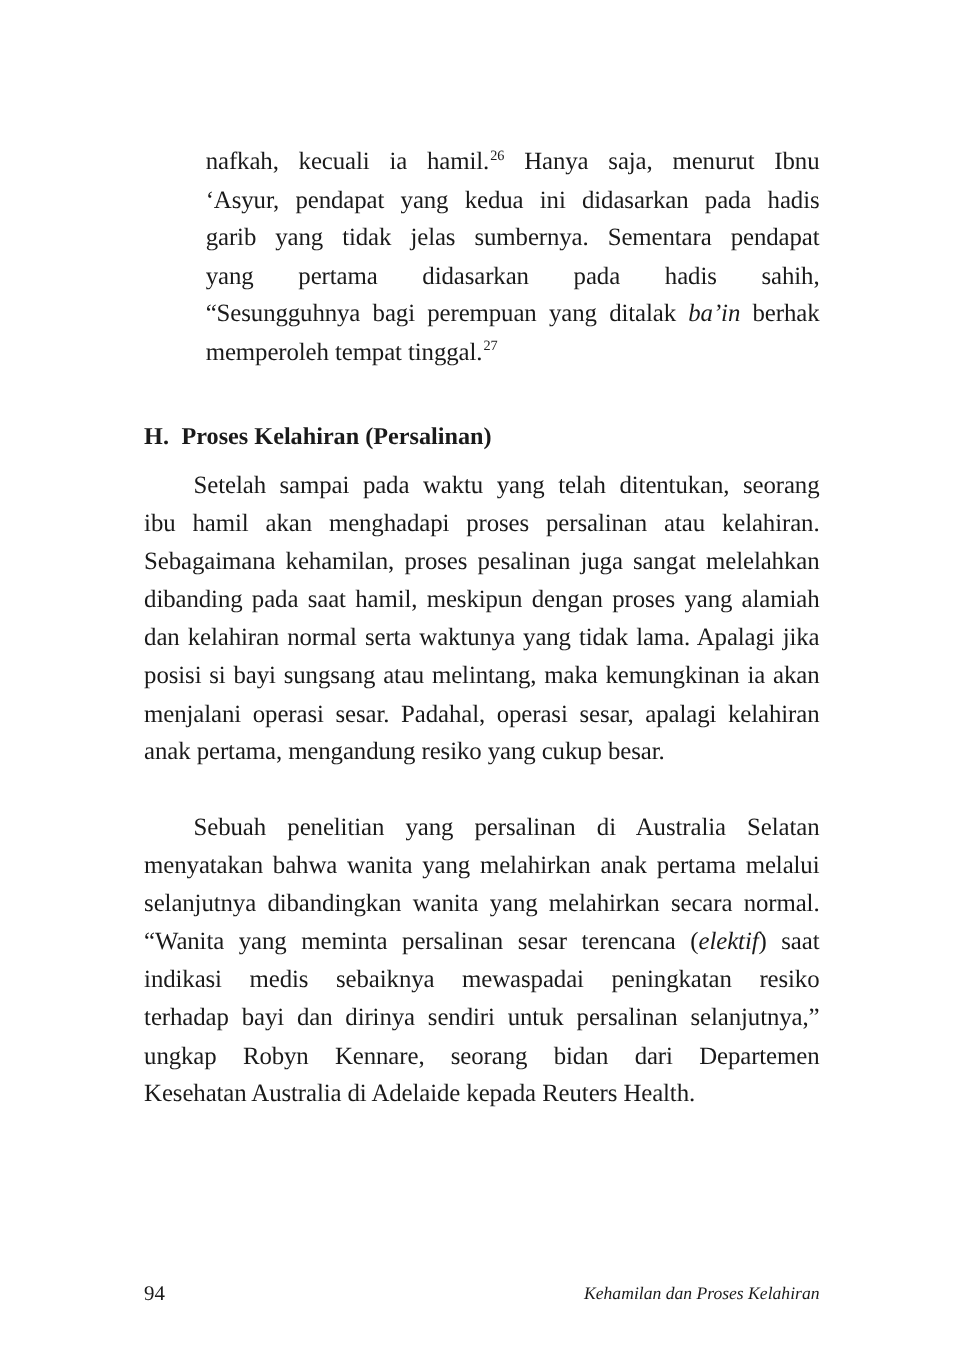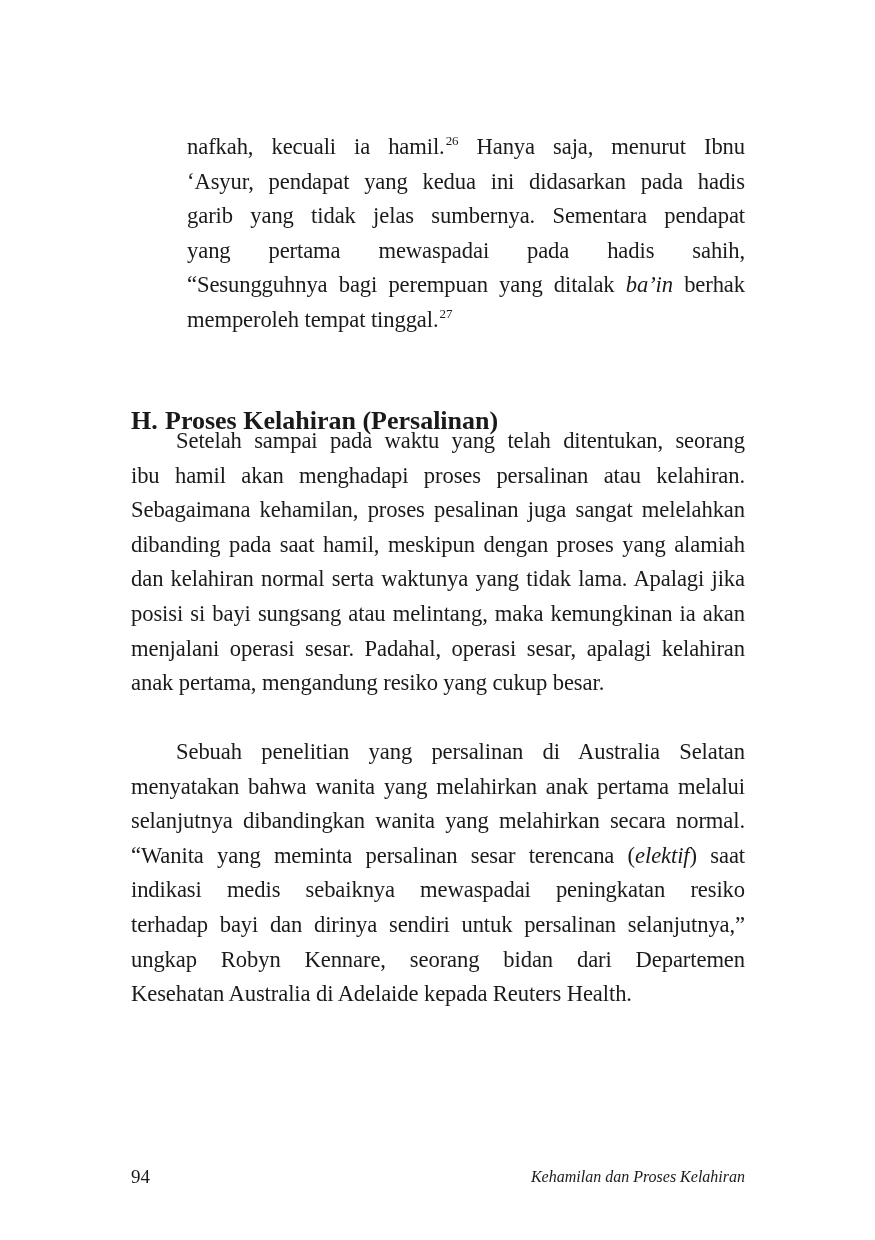--- a/index.html
+++ b/index.html
@@ -8,41 +8,41 @@
   .page { position:absolute; left:0; top:0; width:875px; height:1240px; }
   .text { font-family:"Liberation Serif", "DejaVu Serif", serif; font-size:22.6px;
           line-height:34.6px; text-align:justify; text-align-last:left; letter-spacing:-0.1px; }
   .block-indented { position:absolute; left:187px; width:558px; top:130px; }
   .block-indented .line, .para .line { display:block; text-align:justify; text-align-last:justify; white-space:nowrap; }
   .line.last { text-align-last:left;font-family:Liberation Serif, serif; }
   .block-indented .line:first-child { margin-bottom:0; }
   sup { font-size:13px; vertical-align:top; position:relative; top:-6px; margin-left:1px; }
   em { font-style:italic; }
   .heading { position:absolute; left:131px; top:380px; font-family:"Liberation Serif","DejaVu Serif",serif;
-             font-weight:bold; font-size:26px; line-height:34px;margin-top:24px; }
+             font-weight:bold; font-size:22px; line-height:34px; }
   .heading .hnum { display:inline-block; width:34px; }
   .para { position:absolute; left:131px; width:614px; }
   .para1 { top:424px; }
   .para2 { top:735px; }
   .indent { padding-left:45px; }
   .footer { position:absolute; top:1166px; left:131px; width:614px; height:30px;
             font-family:"Liberation Serif","DejaVu Serif",serif; font-size:19px; }
   .page-number { position:absolute; left:0; top:0; }
   .running-title { position:absolute; right:0; top:0; font-style:italic; font-size:16px; top:2px; }
 </style>
 </head>
 <body>
 
 <div class="page">
 
   <div class="text block-indented" id="block0">
       <span class="line"><span>nafkah, kecuali ia hamil.</span><sup>26</sup><span> Hanya saja, menurut Ibnu</span></span>
       <span class="line"><span>‘Asyur, pendapat yang kedua ini didasarkan pada hadis</span></span>
       <span class="line"><span>garib yang tidak jelas sumbernya. Sementara pendapat</span></span>
-      <span class="line"><span>yang pertama mewaspadai pada hadis sahih,</span></span>
+      <span class="line"><span>yang pertama didasarkan pada hadis sahih,</span></span>
       <span class="line"><span>“Sesungguhnya bagi perempuan yang ditalak </span><em>ba’in</em><span> berhak</span></span>
       <span class="line last"><span>memperoleh tempat tinggal.</span><sup>27</sup></span>
     </div>
 
   <div class="heading">
     <span class="hnum">H.</span><span>Proses Kelahiran (Persalinan)</span>
   </div>
 
   <div class="text para para1" id="para0">
       <span class="line indent"><span>Setelah sampai pada waktu yang telah ditentukan, seorang</span></span>

